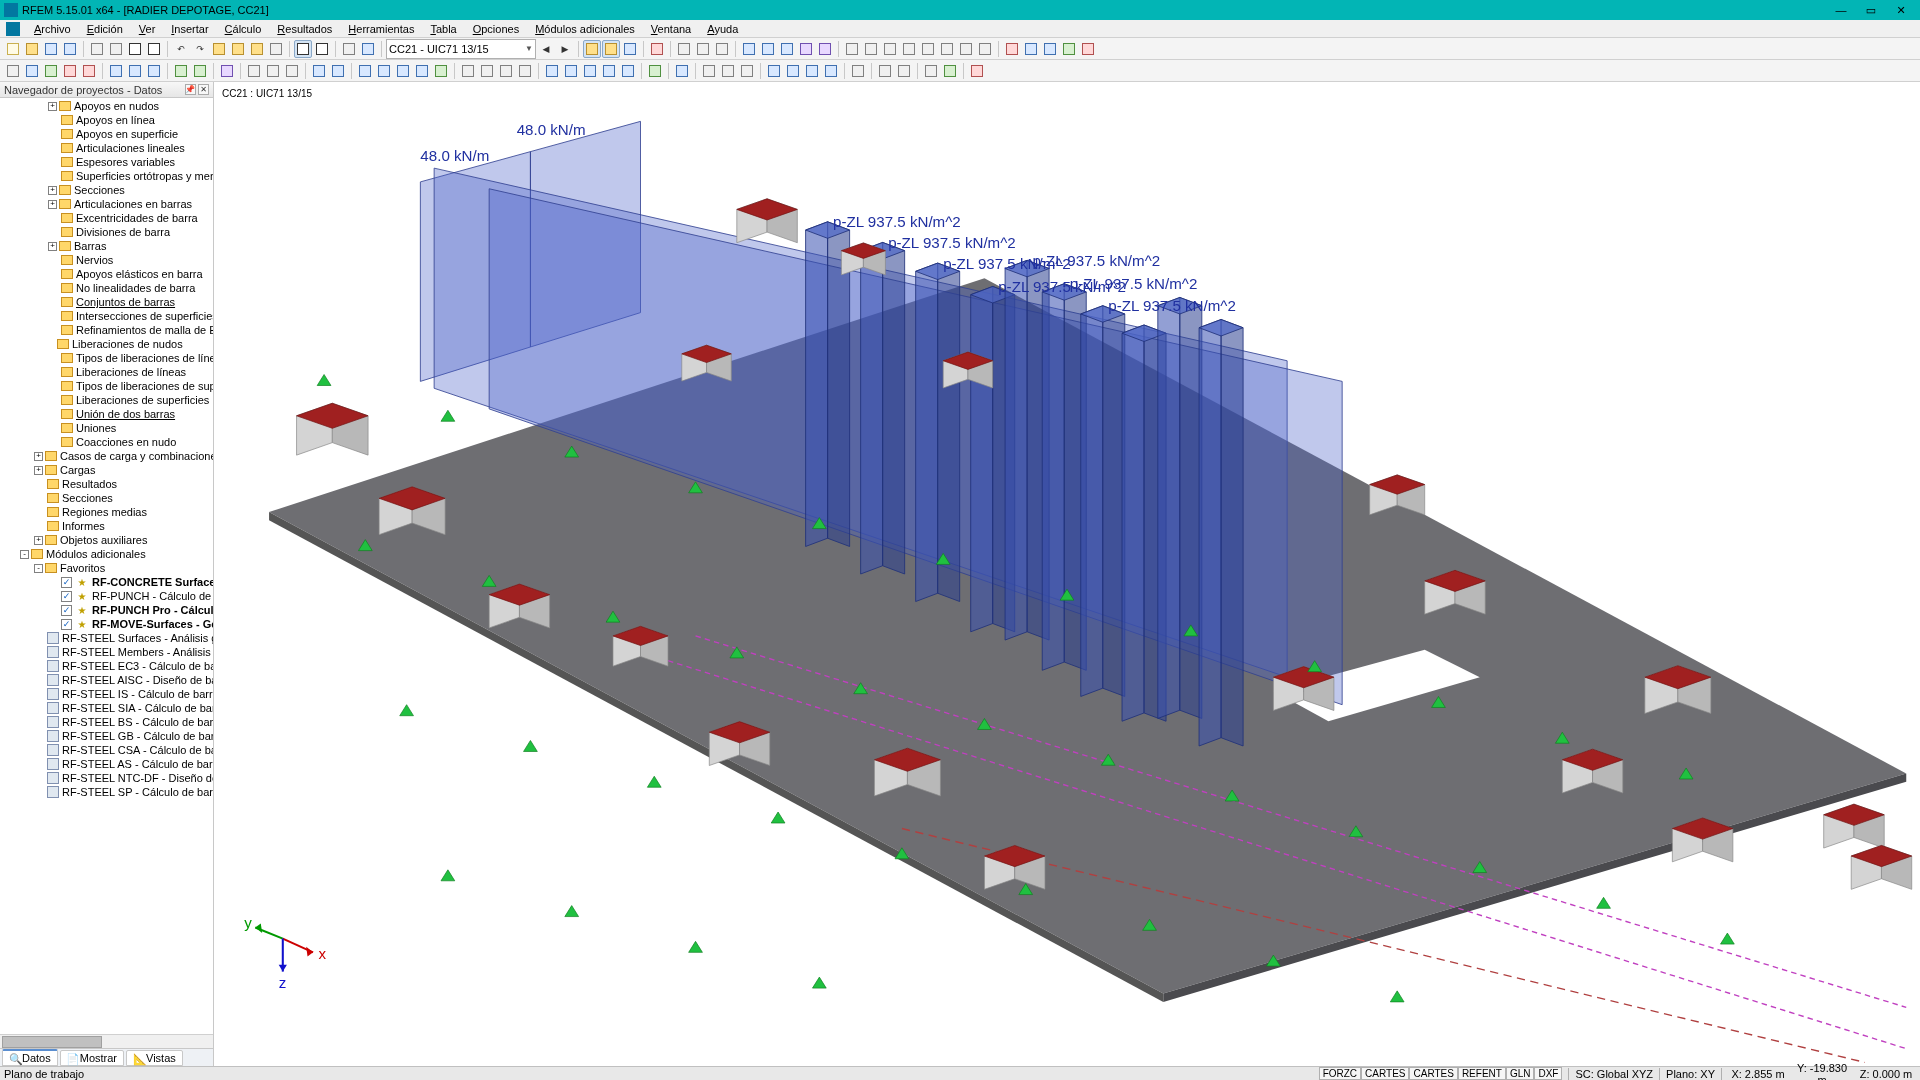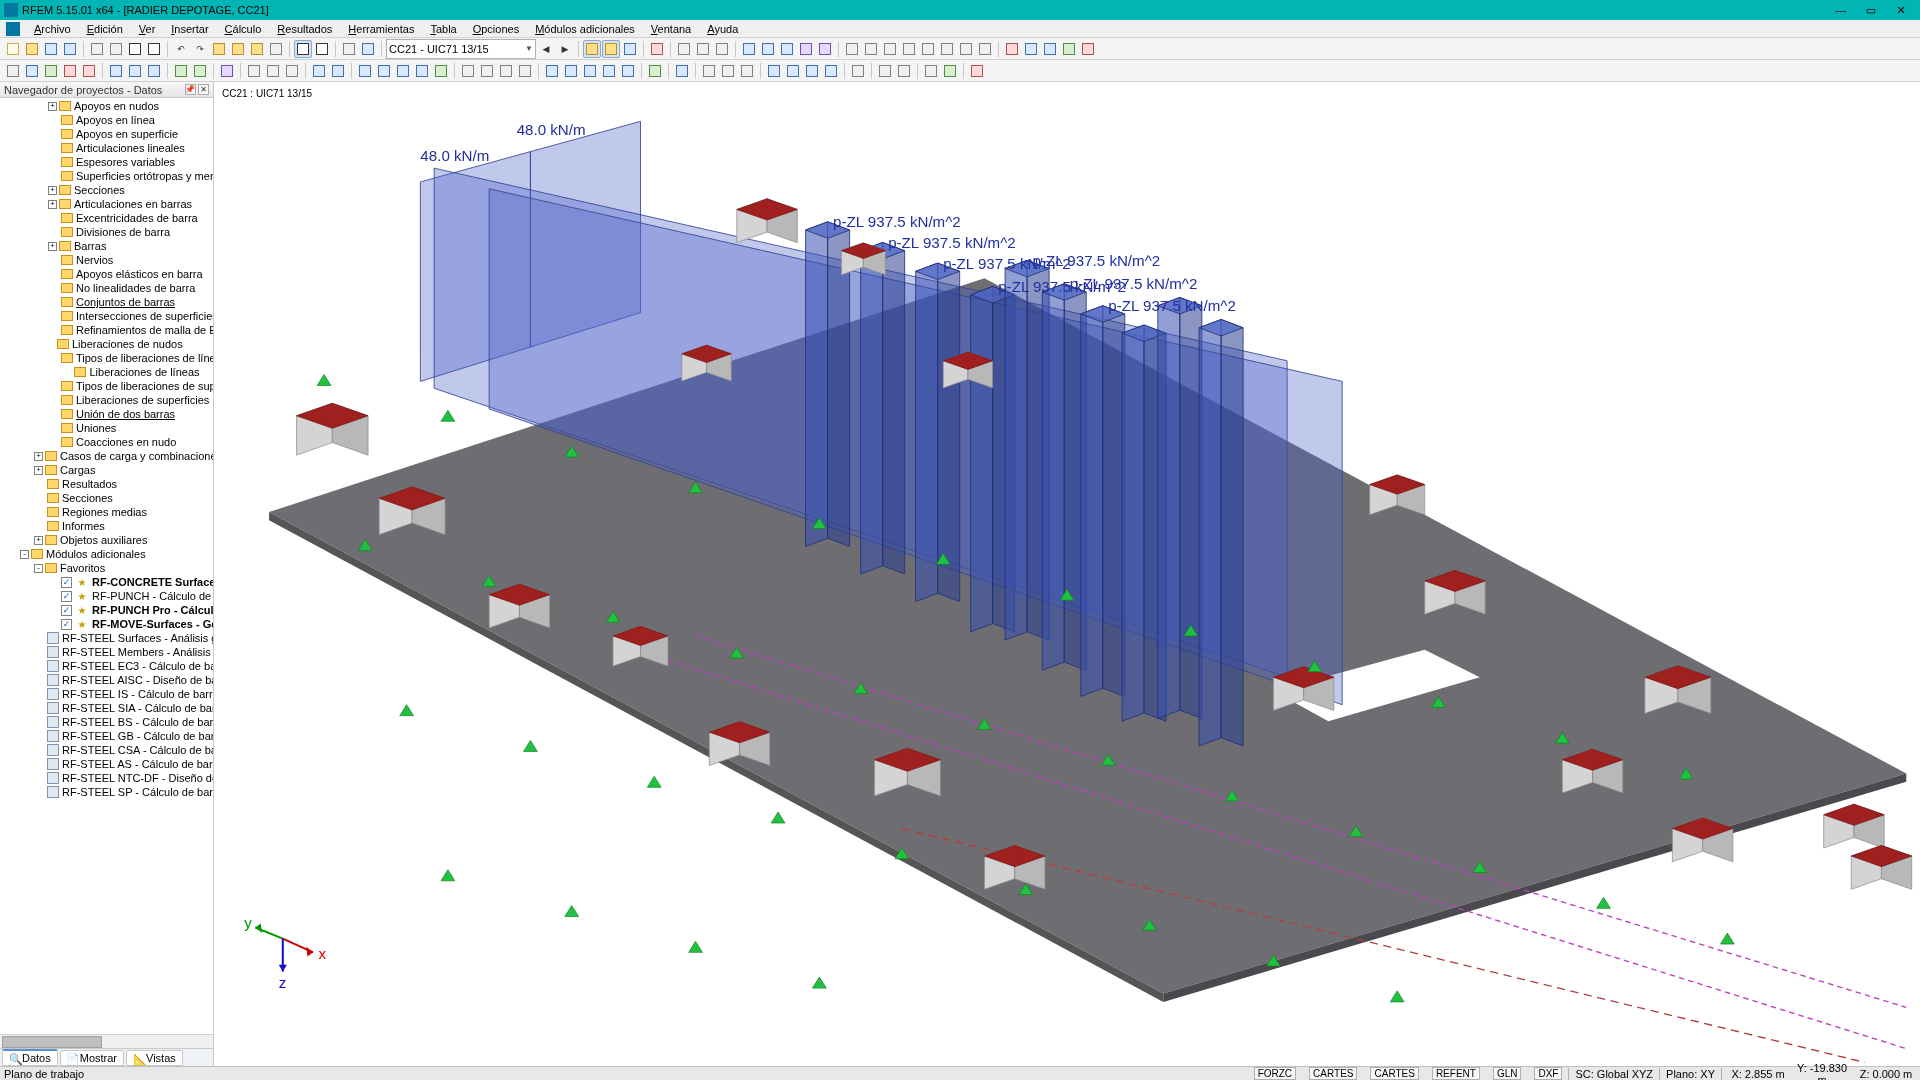--- a/index.html
+++ b/index.html
@@ -503,21 +503,21 @@
         <div class="node" style="padding-left: 44px;">
           <div class="sq blank"></div>
           <div class="ic folder"></div>
           <span class="lbl">Liberaciones de nudos</span>
         </div>
         <div class="node" style="padding-left: 48px;">
           <div class="sq blank"></div>
           <div class="ic folder"></div>
           <span class="lbl">Tipos de liberaciones de líneas</span>
         </div>
-        <div class="node" style="padding-left: 48px; justify-content: center;">
+        <div class="node" style="padding-left: 48px;">
           <div class="sq blank"></div>
           <div class="ic folder"></div>
           <span class="lbl">Liberaciones de líneas</span>
         </div>
         <div class="node" style="padding-left: 48px;">
           <div class="sq blank"></div>
           <div class="ic folder"></div>
           <span class="lbl">Tipos de liberaciones de superficies</span>
         </div>
         <div class="node" style="padding-left: 48px;">
@@ -867,21 +867,21 @@
         <text x="-28" y="-8" font-size="9" fill="#090">y</text>
         <text x="-3" y="36" font-size="9" fill="#11c">z</text>
       </g>
     </svg>
   </div>
 </div>
 
 <div class="statusbar">
   <div class="l">Plano de trabajo</div>
   <div class="r">
-    <div id="status-toggles" style="display:flex;gap:13px;">
+    <div id="status-toggles" style="display:flex;gap:0;">
         <div class="cell">FORZC</div>
         <div class="cell">CARTES</div>
         <div class="cell">CARTES</div>
         <div class="cell">REFENT</div>
         <div class="cell">GLN</div>
         <div class="cell">DXF</div>
       </div>
     <div class="sp"></div>
     <div>SC: Global XYZ</div>
     <div class="sp"></div>

